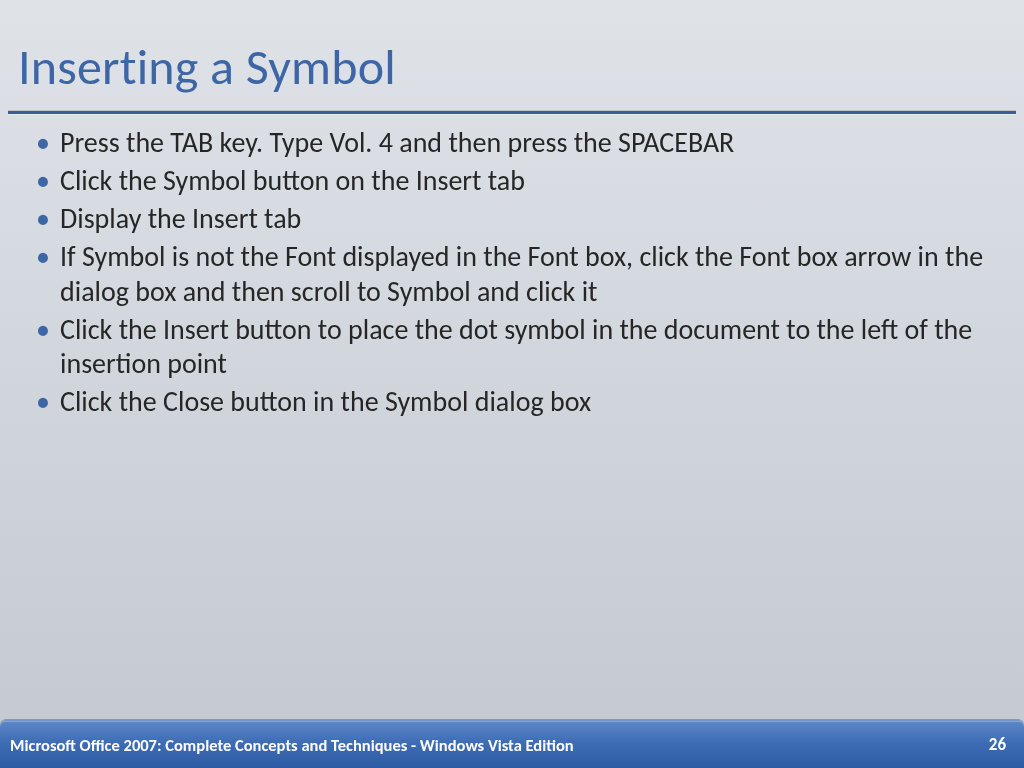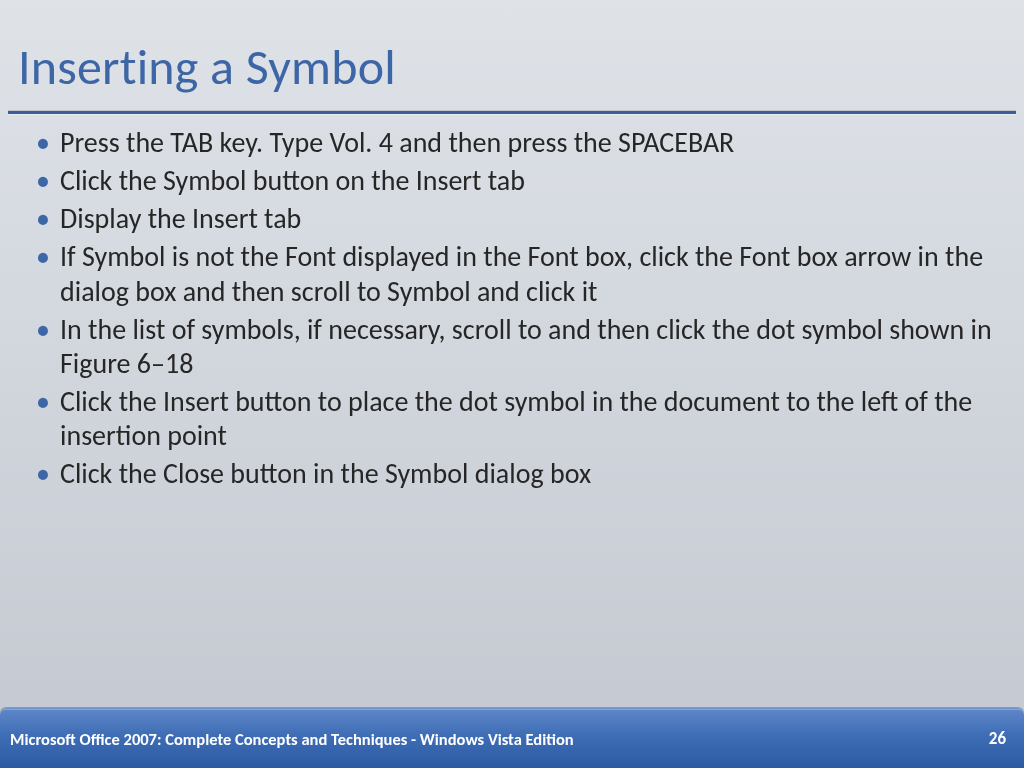--- a/index.html
+++ b/index.html
@@ -47,21 +47,21 @@
     position: absolute;
     left: 6px;
     top: 0;
     color: #3d66a6;
     font-size: 28px;
     line-height: 1.22;
   }
   .footer {
     position: absolute;
     left: 0; right: 0; bottom: 0;
-    height: 60px;
+    height: 48px;
     background: linear-gradient(180deg, #5e87c7 0%, #3e6db6 45%, #2c5aa3 100%);
     border-top: 1px solid #6f95cf;
     box-shadow: 0 -1px 0 rgba(0,0,0,0.25), inset 0 1px 0 rgba(255,255,255,0.25);
     display: flex;
     align-items: center;
     justify-content: space-between;
     padding: 0 18px 0 10px;
     border-radius: 6px 6px 0 0;
   }
   .footer .left {
@@ -85,21 +85,20 @@
     <h1 class="title">Inserting a Symbol</h1>
   </div>
   <div class="rule"></div>
 
   <div class="body">
     <ul class="bullets">
       <li>Press the TAB key. Type Vol. 4 and then press the SPACEBAR</li>
       <li>Click the Symbol button on the Insert tab</li>
       <li>Display the Insert tab</li>
       <li>If Symbol is not the Font displayed in the Font box, click the Font box arrow in the dialog box and then scroll to Symbol and click it</li>
-      <li>In the list of symbols, if necessary, scroll to and then click the dot symbol shown in Figure 6–18</li>
       <li>Click the Insert button to place the dot symbol in the document to the left of the insertion point</li>
       <li>Click the Close button in the Symbol dialog box</li>
     </ul>
   </div>
 
   <div class="footer">
     <div class="left">Microsoft Office 2007: Complete Concepts and Techniques - Windows Vista Edition</div>
     <div class="right">26</div>
   </div>
 

